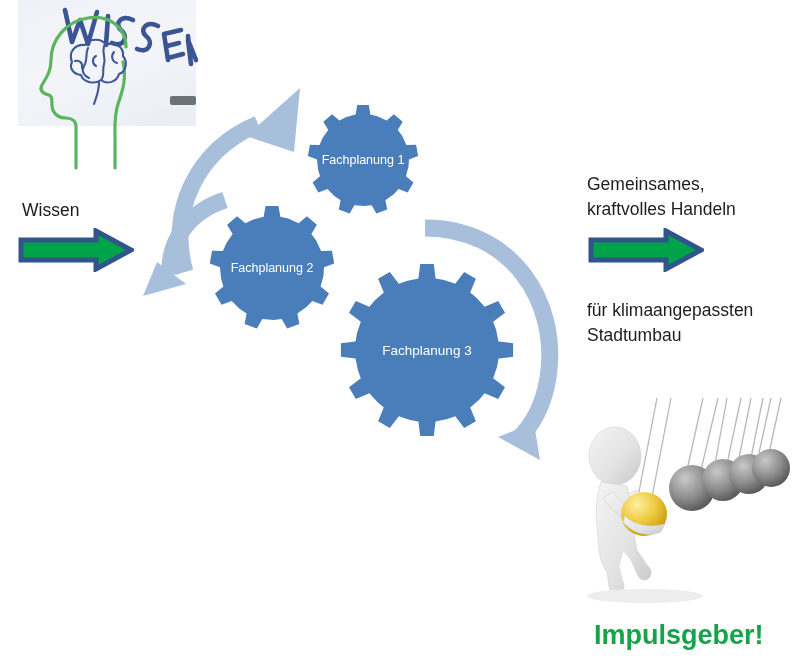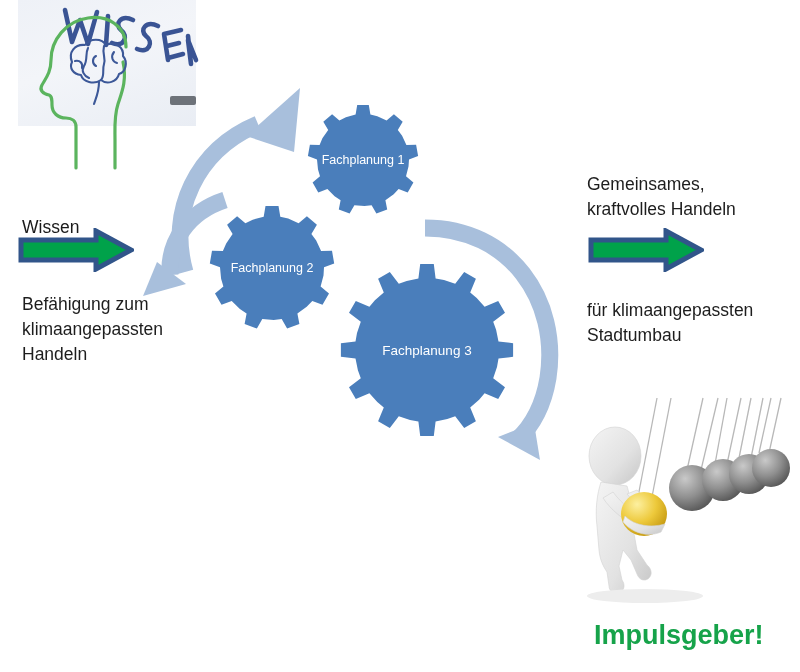--- a/index.html
+++ b/index.html
@@ -21,21 +21,21 @@
   #wissen-photo .magnet{
     position:absolute;left:152px;top:96px;width:26px;height:9px;
     background:#6d7279;border-radius:2px;
   }
   #wissen-svg{position:absolute;left:0;top:0;overflow:visible;}
 
   
   .body-text{
     font-size:17.5px;line-height:25px;color:#1d1d1d;white-space:pre-line;
   }
-  #label-wissen{left:22px;top:198px;font-size:17.5px;line-height:24px;margin-top:17px;}
+  #label-wissen{left:22px;top:198px;font-size:17.5px;line-height:24px;}
   #text-befaehigung{left:22px;top:292px;width:260px;}
   #text-gemeinsames{left:587px;top:172px;width:215px;}
   #text-fuer-klima{left:587px;top:298px;width:215px;}
 
   
   .green-arrow{display:block;}
 
   
   #diagram-svg{position:absolute;left:0;top:0;overflow:visible;}
   .gear-label{
@@ -96,23 +96,20 @@
   </div>
 
   <div class="abs" id="label-wissen">Wissen</div>
 
   <div class="abs" style="left:18px;top:228px;">
     <svg class="green-arrow" width="116" height="44" viewBox="0 0 116 44">
       <path d="M3 12 L78 12 L78 3 L113 22 L78 41 L78 32 L3 32 Z" fill="#00a24a" stroke="#31558a" stroke-width="5" stroke-linejoin="miter"></path>
     </svg>
   </div>
 
-  <div class="abs body-text" id="text-befaehigung">Befähigung zum
-klimaangepassten
-Handeln</div>
 
   <svg id="diagram-svg" width="800" height="672" viewBox="0 0 800 672">
 
     <g>
       <path d="M185 272
                C168 212 196 150 258 124" fill="none" stroke="#a8bfdc" stroke-width="17" stroke-linecap="butt"></path>
       <path d="M246 136 L300 88 L294 152 Z" fill="#a8bfdc"></path>
     </g>
 
     <g>

